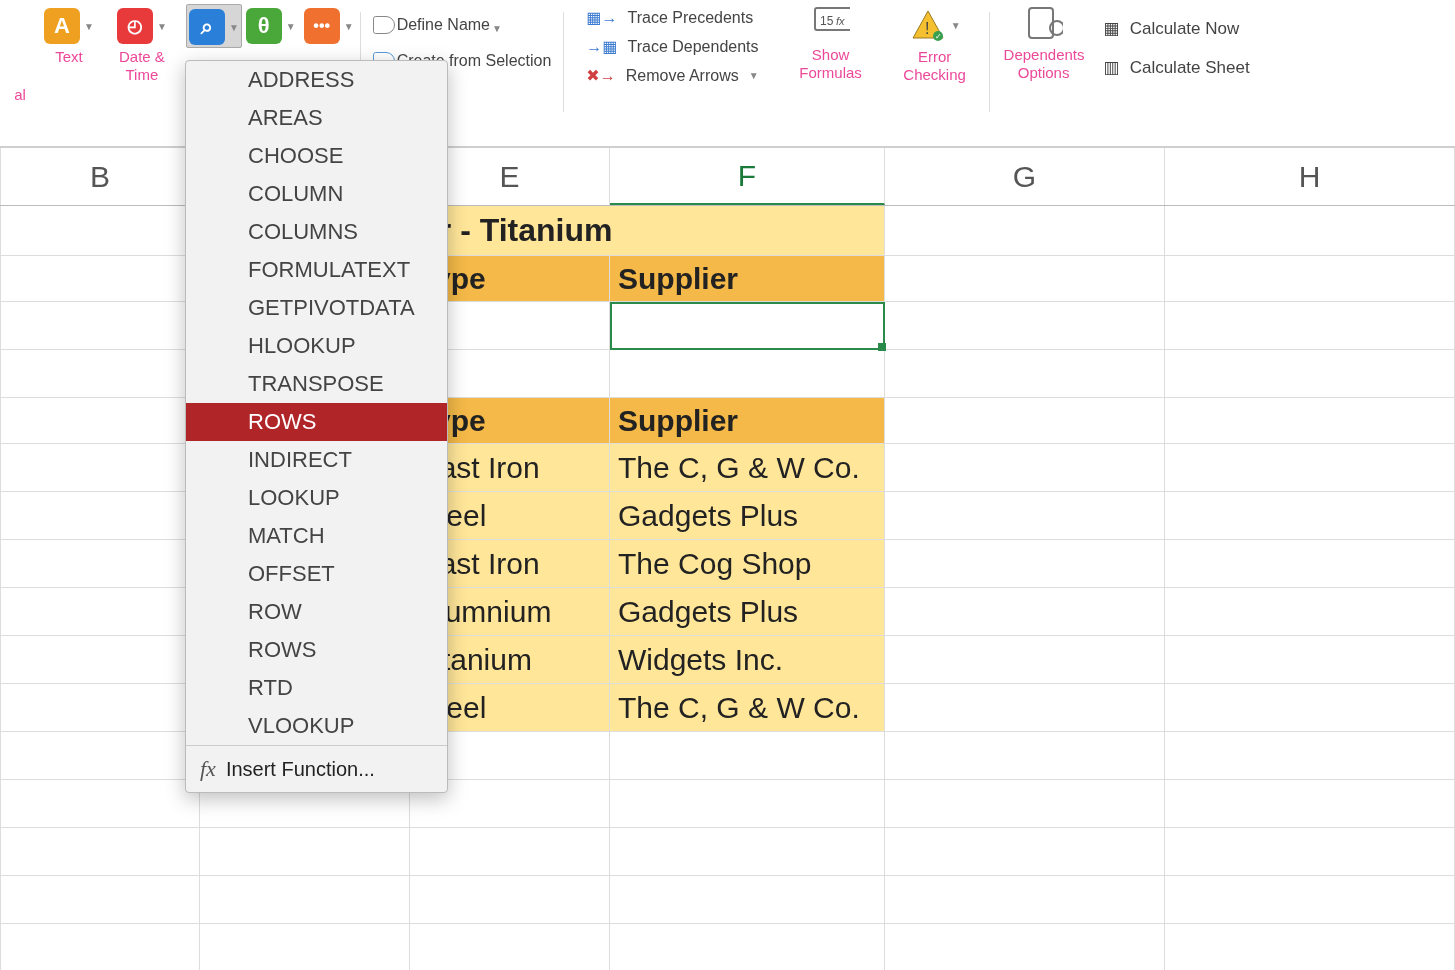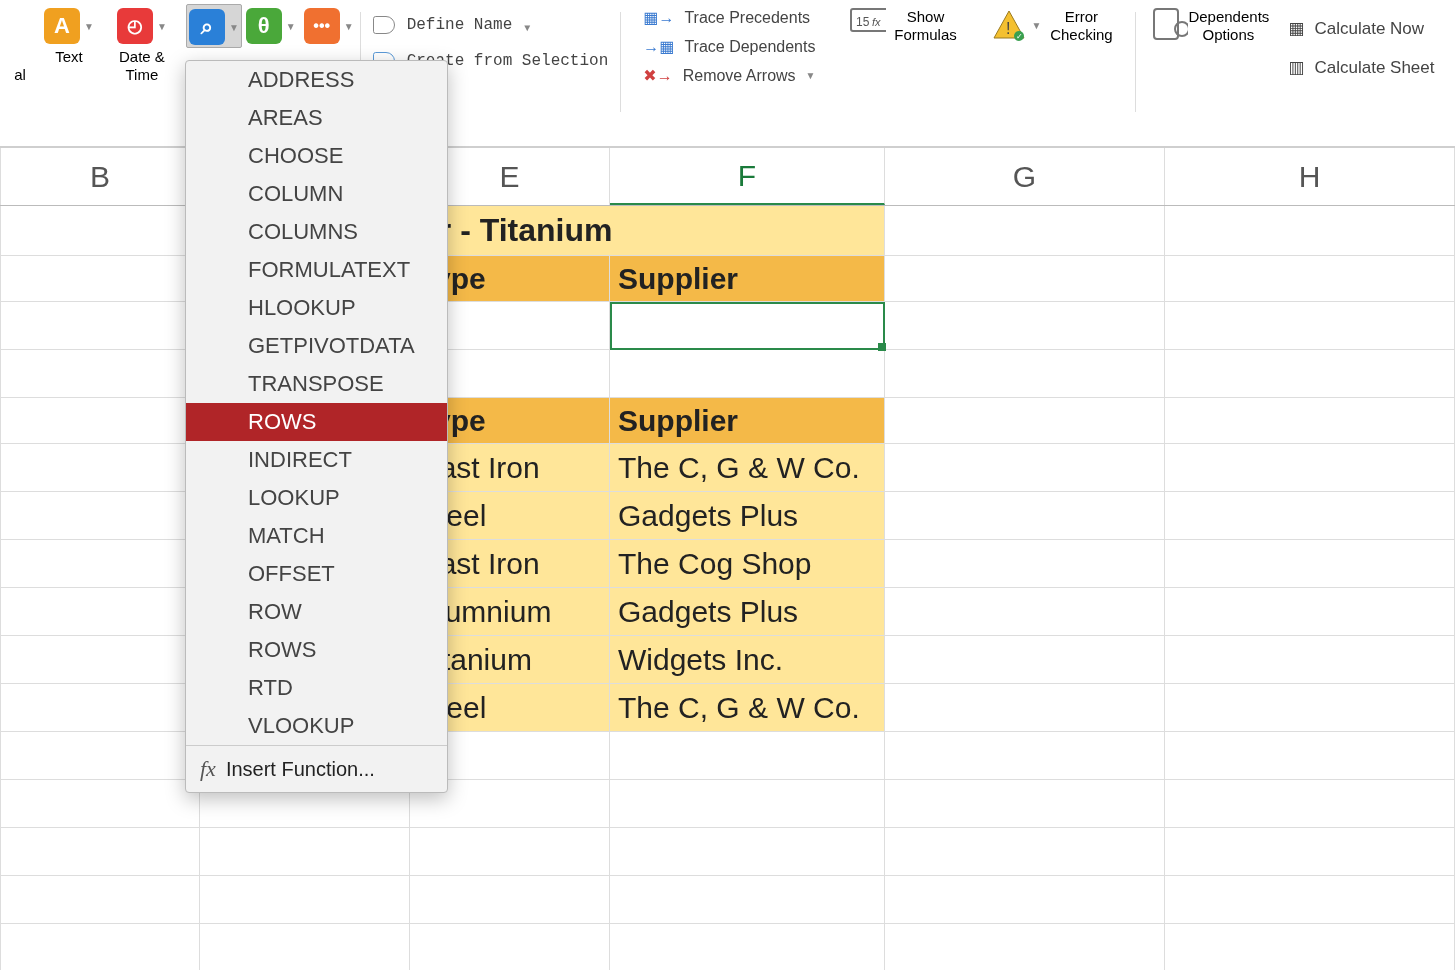--- a/index.html
+++ b/index.html
@@ -2,28 +2,28 @@
 <html><head>
 <meta charset="utf-8">
 <style>
   * { box-sizing: border-box; margin: 0; padding: 0; }
   body { font-family: -apple-system, "Segoe UI", Arial, sans-serif; background: #fff; color: #222; width: 1455px; height: 970px; overflow: hidden; }
   .ribbon { display: flex; align-items: flex-start; height: 148px; border-bottom: 2px solid #cfcfcf; padding: 4px 0 0 0; }
   .ribbon-btn { display: flex; flex-direction: column; align-items: center; justify-content: flex-start; cursor: pointer; padding: 2px 4px; }
   .icon-box { width: 36px; height: 36px; border-radius: 6px; display: flex; align-items: center; justify-content: center; font-weight: 700; font-size: 22px; color: #fff; }
   .icon-row { display: flex; align-items: center; gap: 4px; margin-top: 2px;}
   .dd-arrow { font-size: 10px; color: #888; }
-  .ribbon-label { font-size: 15px; color: #000000; text-align: center; line-height: 1.2; margin-top: 4px; max-width: 80px; }
+  .ribbon-label { font-size: 15px; color: #ec4899; text-align: center; line-height: 1.2; margin-top: 4px; max-width: 80px; }
   .lookup-active { background: #d6d6d6; border: 1px solid #aaa; padding: 2px; border-radius: 2px; }
   .define-group { display: flex; flex-direction: column; gap: 18px; padding-top: 12px; padding-left: 10px; padding-right: 10px;}
-  .define-item { display: flex; align-items: flex-end; gap: 12px; cursor: pointer; font-size: 16px; color: #444; font-family: Liberation Mono, monospace; }
+  .define-item { display: flex; align-items: flex-end; gap: 2px; cursor: pointer; font-size: 16px; color: #444; }
   .tag-icon { width: 22px; height: 18px; border: 1.5px solid #888; border-radius: 3px 10px 10px 3px; display: inline-block;}
   .trace-group { display: flex; flex-direction: column; gap: 10px; padding-top: 4px; padding-left: 20px; padding-right: 20px;}
   .trace-item { display: flex; align-items: center; gap: 10px; font-size: 16px; color: #444; cursor: pointer;}
-  .big-group { display: flex; flex-direction: row; align-items: center; padding: 0 12px; }
+  .big-group { display: flex; flex-direction: column; align-items: center; padding: 0 12px; }
   .big-icon { width: 38px; height: 38px; display: flex; align-items: center; justify-content: center;}
   .calc-group { display: flex; flex-direction: column; gap: 18px; padding-top: 14px; padding-left: 8px;}
   .calc-item { display: flex; align-items: center; gap: 10px; font-size: 17px; color: #444; cursor: pointer;}
   .vsep { width: 1px; background: #ddd; height: 100px; margin: 8px 2px 0 2px;}
   
   
   .grid-wrap { position: relative; height: calc(970px - 148px); overflow: hidden;}
   .col-headers { display: flex; height: 58px; border-bottom: 1.5px solid #bbb;}
   .col-head { border-right: 1px solid #ddd; display: flex; align-items: center; justify-content: center; font-size: 30px; color: #555; background: #fff;}
   .col-B { width: 200px; border-left: 1px solid #ddd;}
@@ -49,21 +49,21 @@
   .dd-item.selected { background: #b02528; color: #fff;}
   .dd-footer { display: flex; align-items: center; gap: 10px; padding: 10px 14px; border-top: 1px solid #ccc; font-size: 20px; cursor: pointer;}
   .fx-icon { font-style: italic; font-family: serif; font-size: 22px; color: #555;}
 </style>
 </head>
 <body>
 
 <div class="ribbon">
 
   <div class="ribbon-btn" style="width:40px;">
-    <div class="ribbon-label" style="margin-top:60px;">al</div>
+    <div class="ribbon-label" style="margin-top:80px;">al</div>
   </div>
 
   <div class="ribbon-btn">
     <div class="icon-row">
       <div class="icon-box" style="background:#f0a020;">A</div>
       <span class="dd-arrow">▼</span>
     </div>
     <div class="ribbon-label">Text</div>
   </div>
 
@@ -332,22 +332,22 @@
 </div>
 
 <div class="dropdown">
   <div id="dd-list">
       <div class="dd-item">ADDRESS</div>
       <div class="dd-item">AREAS</div>
       <div class="dd-item">CHOOSE</div>
       <div class="dd-item">COLUMN</div>
       <div class="dd-item">COLUMNS</div>
       <div class="dd-item">FORMULATEXT</div>
+      <div class="dd-item">GETPIVOTDATA</div>
       <div class="dd-item">HLOOKUP</div>
-      <div class="dd-item">GETPIVOTDATA</div>
       <div class="dd-item">TRANSPOSE</div>
       <div class="dd-item selected">ROWS</div>
       <div class="dd-item">INDIRECT</div>
       <div class="dd-item">LOOKUP</div>
       <div class="dd-item">MATCH</div>
       <div class="dd-item">OFFSET</div>
       <div class="dd-item">ROW</div>
       <div class="dd-item">ROWS</div>
       <div class="dd-item">RTD</div>
       <div class="dd-item">VLOOKUP</div>

